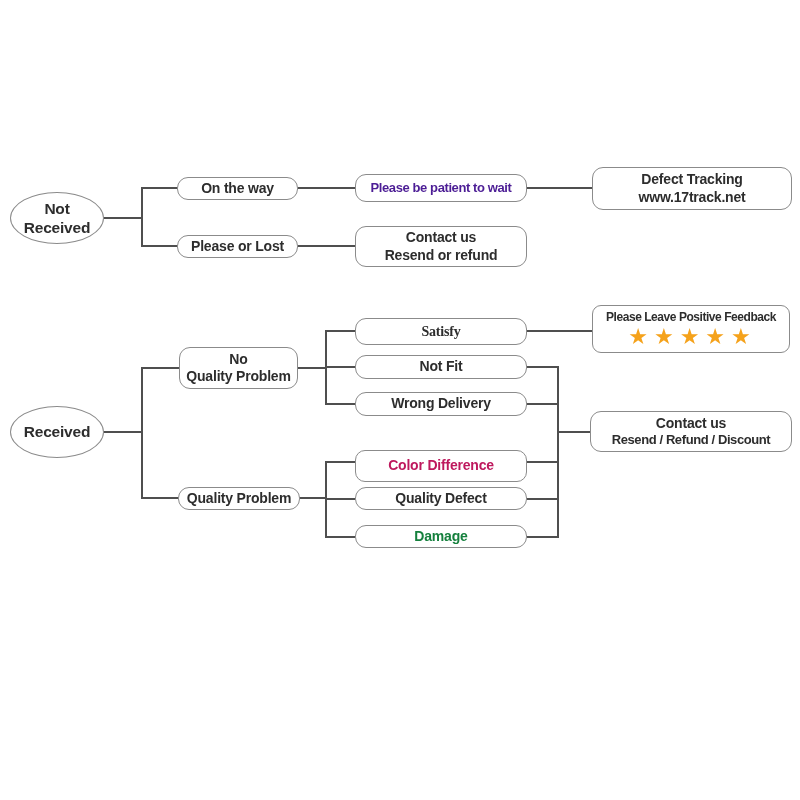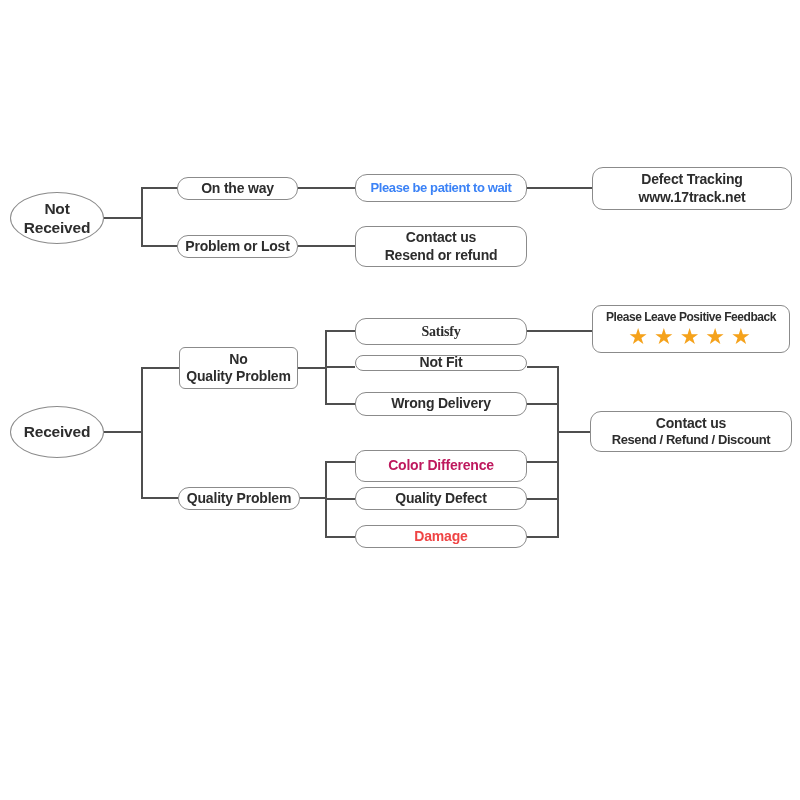--- a/index.html
+++ b/index.html
@@ -61,71 +61,71 @@
   <div class="node ellipse" style="left: 10px; top: 192px; width: 94px; height: 52px; font-size: 15.5px; border-color: rgb(139, 139, 139); color: rgb(45, 45, 45);">
     <span class="l2">Not</span>
     <span class="l2">Received</span>
   </div>
 
   <div class="node" style="left: 177px; top: 177px; width: 121px; height: 23px; border-color: rgb(139, 139, 139); color: rgb(45, 45, 45);">
     <span>On the way</span>
   </div>
 
   <div class="node" style="left: 177px; top: 235px; width: 121px; height: 23px; border-color: rgb(139, 139, 139); color: rgb(45, 45, 45);">
-    <span>Problem or Lost</span>
+    <span>Please or Lost</span>
   </div>
 
-  <div class="node sm" style="left: 355px; top: 174px; width: 172px; height: 28px; border-color: rgb(139, 139, 139); color: #3b82f6; border-radius: 12px;">
+  <div class="node sm" style="left: 355px; top: 174px; width: 172px; height: 28px; border-color: rgb(139, 139, 139); color: #4c1d95;">
     <span>Please be patient to wait</span>
   </div>
 
   <div class="node" style="left: 355px; top: 226px; width: 172px; height: 41px; border-color: rgb(139, 139, 139); color: rgb(45, 45, 45);">
     <span class="l2">Contact us</span>
     <span class="l2">Resend or refund</span>
   </div>
 
   <div class="node" style="left: 592px; top: 167px; width: 200px; height: 43px; border-color: rgb(139, 139, 139); color: rgb(45, 45, 45);">
     <span class="l2">Defect Tracking</span>
     <span class="l2">www.17track.net</span>
   </div>
 
   <div class="node ellipse" style="left: 10px; top: 406px; width: 94px; height: 52px; font-size: 15.5px; border-color: rgb(139, 139, 139); color: rgb(45, 45, 45);">
     <span>Received</span>
   </div>
 
-  <div class="node" style="left: 179px; top: 347px; width: 119px; height: 42px; border-color: rgb(139, 139, 139); color: rgb(45, 45, 45); border-radius: 6px;">
+  <div class="node" style="left: 179px; top: 347px; width: 119px; height: 42px; border-color: rgb(139, 139, 139); color: rgb(45, 45, 45);">
     <span class="l2">No</span>
     <span class="l2">Quality Problem</span>
   </div>
 
   <div class="node" style="left: 178px; top: 487px; width: 122px; height: 23px; border-color: rgb(139, 139, 139); color: rgb(45, 45, 45);">
     <span>Quality Problem</span>
   </div>
 
   <div class="node" style="left: 355px; top: 318px; width: 172px; height: 27px; border-color: rgb(139, 139, 139); color: rgb(45, 45, 45); font-family: Liberation Serif, serif;">
     <span>Satisfy</span>
   </div>
 
-  <div class="node" style="left: 355px; top: 355px; width: 172px; height: 16px; border-color: rgb(139, 139, 139); color: rgb(45, 45, 45);">
+  <div class="node" style="left: 355px; top: 355px; width: 172px; height: 24px; border-color: rgb(139, 139, 139); color: rgb(45, 45, 45);">
     <span>Not Fit</span>
   </div>
 
   <div class="node" style="left: 355px; top: 392px; width: 172px; height: 24px; border-color: rgb(139, 139, 139); color: rgb(45, 45, 45);">
     <span>Wrong Delivery</span>
   </div>
 
   <div class="node" style="left: 355px; top: 450px; width: 172px; height: 32px; border-color: rgb(139, 139, 139); color: #be185d; border-radius: 10px;">
     <span>Color Difference</span>
   </div>
 
   <div class="node" style="left: 355px; top: 487px; width: 172px; height: 23px; border-color: rgb(139, 139, 139); color: rgb(45, 45, 45);">
     <span>Quality Defect</span>
   </div>
 
-  <div class="node" style="left: 355px; top: 525px; width: 172px; height: 23px; border-color: rgb(139, 139, 139); color: #ef4444;">
+  <div class="node" style="left: 355px; top: 525px; width: 172px; height: 23px; border-color: rgb(139, 139, 139); color: #15803d;">
     <span>Damage</span>
   </div>
 
   <div class="node" style="left: 592px; top: 305px; width: 198px; height: 48px; border-radius: 9px; border-color: rgb(139, 139, 139); color: rgb(45, 45, 45);">
     <span class="feedback-title">Please Leave Positive Feedback</span>
     <span class="stars" style="color: rgb(245, 162, 27);">★★★★★</span>
   </div>
 
   <div class="node" style="left: 590px; top: 411px; width: 202px; height: 41px; border-color: rgb(139, 139, 139); color: rgb(45, 45, 45);">
     <span class="l2">Contact us</span>

